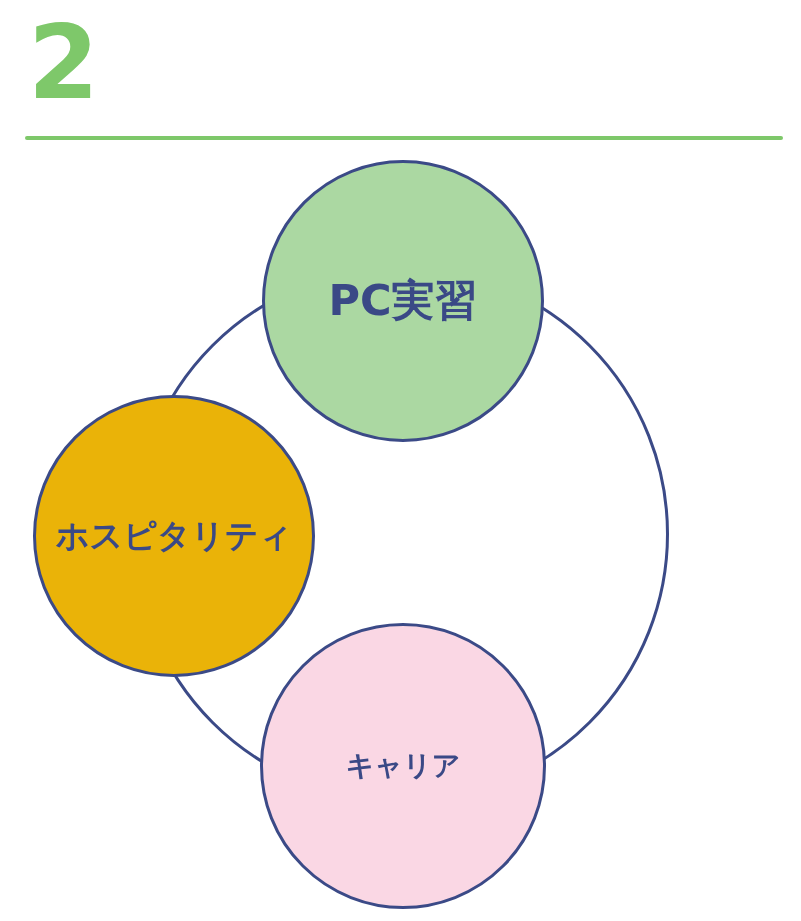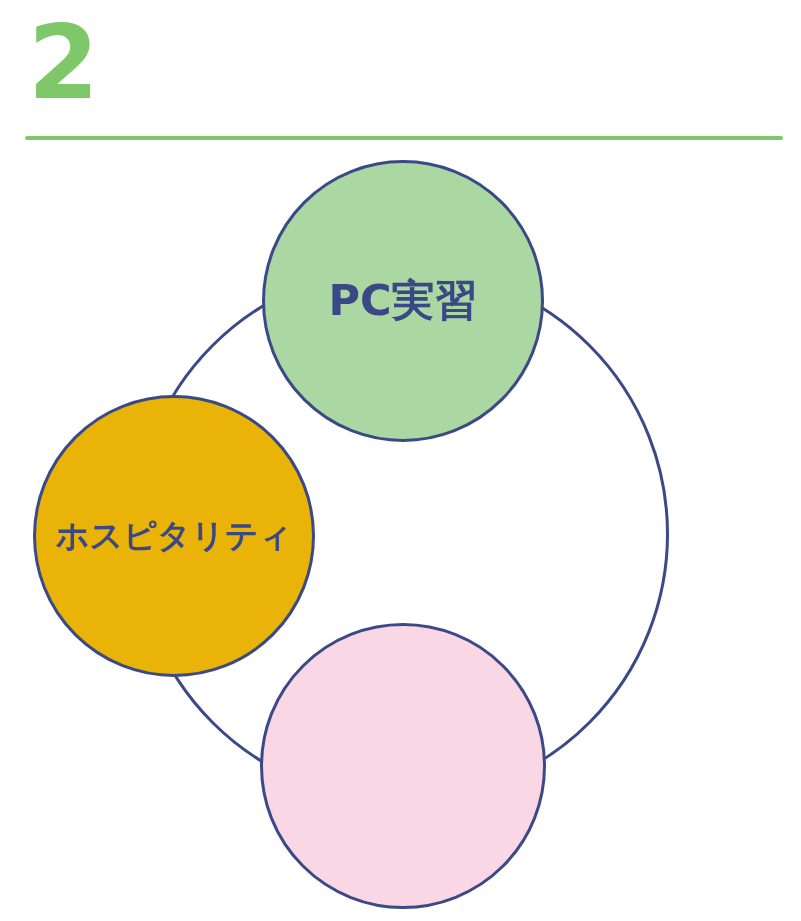--- a/index.html
+++ b/index.html
@@ -105,15 +105,16 @@
   <div class="circle circle-top" style="background-color: rgb(171, 216, 162); border-color: rgb(59, 74, 135); color: rgb(58, 73, 134); text-align: center;">
     <span>PC実習</span>
   </div>
 
 
   <div class="circle circle-left" style="background-color: #eab308; border-color: rgb(59, 74, 135); color: rgb(58, 73, 134);">
     <span>ホスピタリティ</span>
   </div>
 
   <div class="circle circle-bottom" style="background-color: rgb(250, 215, 228); border-color: rgb(59, 74, 135); color: rgb(58, 73, 134);">
+    <span>キャリア</span>
   </div>
 
 </div>
 
 </body></html>

